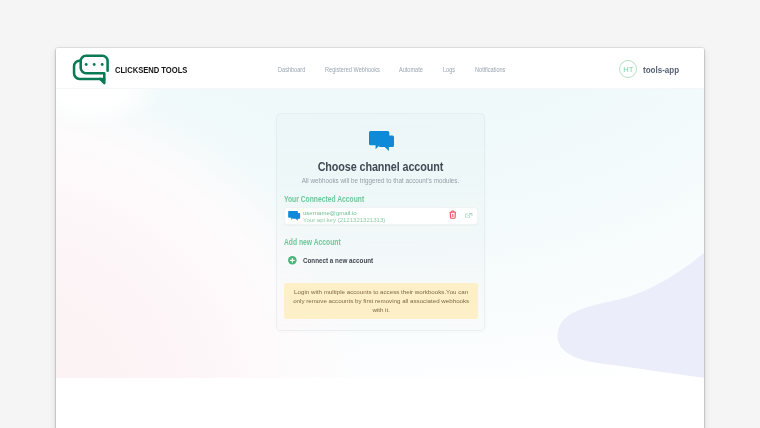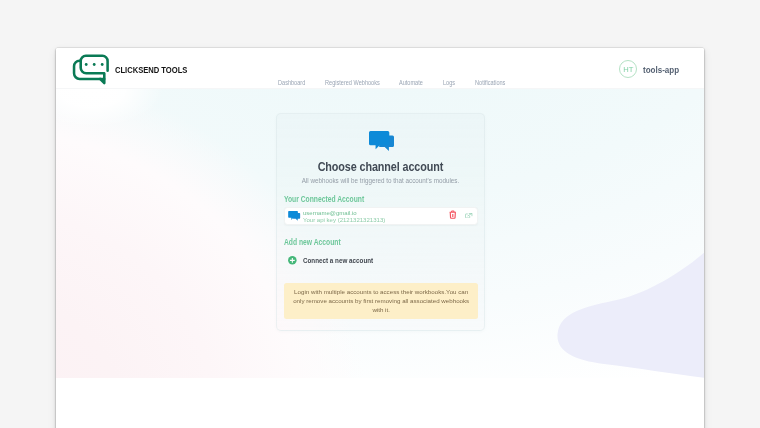--- a/index.html
+++ b/index.html
@@ -8,21 +8,21 @@
 
   #window{position:absolute;left:55.6px;top:48.2px;width:648.6px;height:414px;background:#fff;
           border-radius:1.5px;box-shadow:0 1.4px 2.4px rgba(0,0,0,.32),0 0 0 .55px rgba(0,0,0,.10),0 3px 9px rgba(0,0,0,.10);overflow:hidden;}
 
   
   #header{position:relative;height:40px;border-bottom:1px solid #f5f6f7;background:#fff;z-index:6;}
   #brand{position:absolute;left:16.2px;top:5.2px;display:flex;align-items:center;}
   #logo-mark{width:38px;height:33px;flex:0 0 auto;display:block;}
   #brand-name{margin-left:5.5px;font-size:8.6px;font-weight:bold;letter-spacing:-.03px;color:#141414;white-space:nowrap;transform:scaleX(.888);transform-origin:left center;}
 
-  #nav{position:absolute;left:0;top:30px;width:100%;height:10px;text-align:center;}
+  #nav{position:absolute;left:0;top:17px;width:100%;height:10px;text-align:center;}
   .nav-item{position:absolute;font-size:7.85px;color:#9aa5b4;white-space:nowrap;cursor:pointer;line-height:10px;transform:scaleX(.711);transform-origin:left center;}
   #nav .n0{left:222.7px;} #nav .n1{left:269.7px;} #nav .n2{left:343.9px;}
   #nav .n3{left:387.4px;} #nav .n4{left:419px;}
 
   #account{display:flex;align-items:center;position:absolute;left:563.5px;top:11.8px;}
   #avatar{width:18.4px;height:18.4px;border-radius:50%;border:.9px solid #b5e2c5;display:flex;
           align-items:center;justify-content:center;font-size:7.6px;font-weight:normal;color:#7fd0a4;
           letter-spacing:-.1px;background:#fff;box-sizing:border-box;}
   #account-name{margin-left:5.2px;font-size:9.8px;font-weight:bold;color:#566273;white-space:nowrap;
                 transform:scaleX(.82);transform-origin:left center;}

